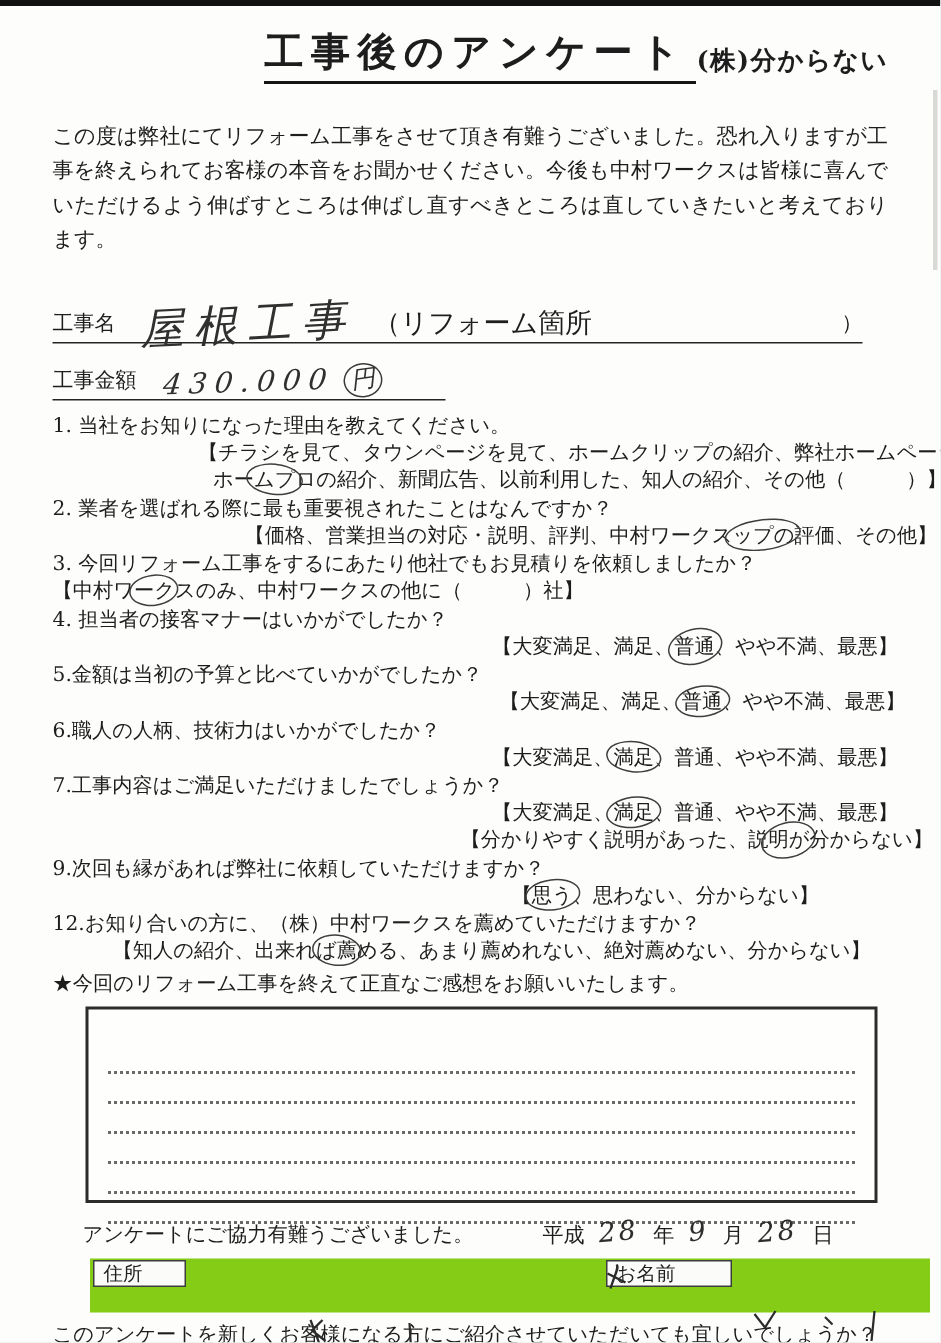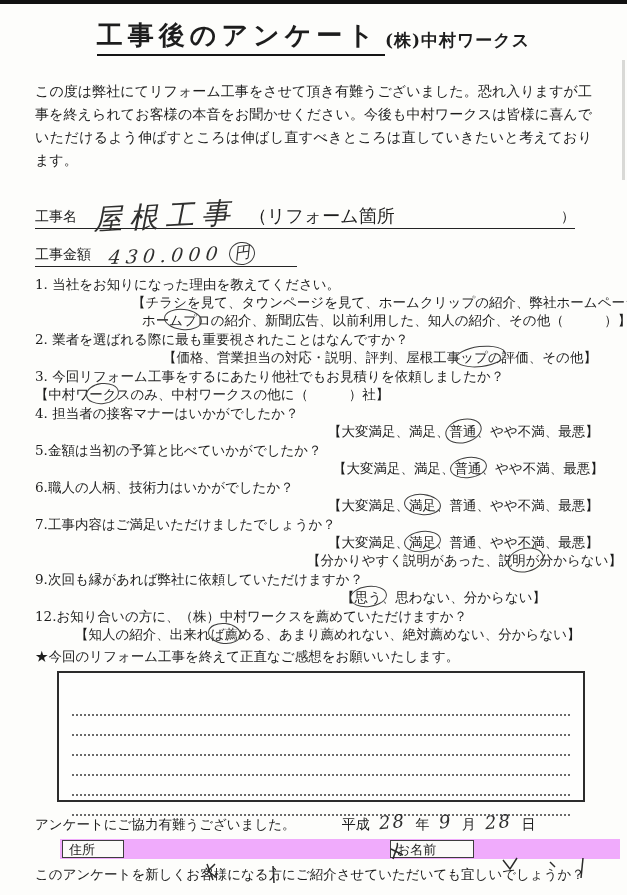--- a/index.html
+++ b/index.html
@@ -10,21 +10,21 @@
     background:#fdfdfb;
     box-sizing:border-box;
     padding:0 35px;
     overflow:hidden;
     font-family:"DejaVu Serif","Liberation Serif",serif;
     color:#1d1d1d;
   }
   .top-strip{position:absolute;left:0;top:0;width:100%;height:4px;background:#111;}
   .edge-smudge{position:absolute;right:2px;top:60px;width:3px;height:120px;background:#d9d9d6;}
 
-  .header{display:flex;justify-content:center;align-items:flex-start;margin-top:20px;}
+  .header{display:flex;justify-content:flex-end;align-items:flex-start;margin-top:20px;}
   .doc-title{
     font-size:26px;font-weight:bold;letter-spacing:5px;
     border-bottom:2.5px solid #151515;padding:0 6px 4px 0;line-height:30px;
   }
   .company{font-size:17px;font-weight:bold;margin-top:9px;letter-spacing:1px;}
 
   .intro{margin:24px 0 0;font-size:14px;line-height:23px;text-align:justify;}
 
   .field-row{display:flex;align-items:flex-end;border-bottom:1.6px solid #242424;}
   .project-row{margin-top:16px;width:540px;height:40px;}
@@ -49,48 +49,48 @@
   .circled.r2::after{transform:rotate(6deg);}
   .circled.r3::after{transform:rotate(-14deg);top:-3px;bottom:-3px;}
   .circled.narrow::after{left:-3px;right:-3px;}
 
   .comment-prompt{font-size:13.5px;line-height:20px;margin-top:3px;white-space:nowrap;}
   .comment-box{margin:5px 0 0 22px;width:528px;height:131px;border:2px solid #2c2c2c;
     box-sizing:border-box;padding-top:23px;background:#fefefd;}
   .dotline{height:18px;margin:0 13px;border-bottom:2px dotted #6a6a6a;}
   .dotline:first-child{border-top:none;}
 
-  .thanks-row{display:flex;align-items:center;margin-top:11px;}
+  .thanks-row{display:flex;align-items:flex-start;margin-top:11px;margin-left:20px;}
   .thanks{font-size:13.5px;line-height:20px;white-space:nowrap;}
   .date-block{font-size:14px;line-height:20px;margin-left:46px;white-space:nowrap;}
   .hw-num{font-size:18px;font-style:italic;letter-spacing:2px;display:inline-block;
     transform:rotate(-5deg);margin:0 5px;position:relative;top:-1px;color:#2e2e2e;}
 
-  .addr-row{position:relative;margin:5px -28px 0 25px;height:20px;background:#f0abfc;}
+  .addr-row{position:relative;margin:5px -28px 0 25px;height:36px;background:#84cc16;}
   .addr-label-box,.name-label-box{
     position:absolute;top:1px;height:18px;background:#fbfbf9;border:1px solid #3d3d3d;
     font-size:13px;line-height:18px;padding-left:6px;box-sizing:border-box;}
   .addr-label-box{left:2px;width:62px;}
-  .name-label-box{left:330px;width:84px;}
+  .name-label-box{left:344px;width:84px;}
   .name-scribble{position:absolute;left:-4px;top:0;pointer-events:none;}
 
   .footer{position:relative;margin-top:5px;}
   .perm-q{font-size:13.5px;line-height:20px;white-space:nowrap;}
   .pen-marks{position:absolute;left:0;top:-14px;pointer-events:none;}
 </style>
 </head>
 <body>
 
 <div class="page">
   <div class="top-strip"></div>
   <div class="edge-smudge"></div>
 
   <div class="header">
     <div class="doc-title">工事後のアンケート</div>
-    <div class="company">(株)中村ワークス</div>
+    <div class="company">(株)分からない</div>
   </div>
 
   <p class="intro">この度は弊社にてリフォーム工事をさせて頂き有難うございました。恐れ入りますが工事を終えられてお客様の本音をお聞かせください。今後も中村ワークスは皆様に喜んでいただけるよう伸ばすところは伸ばし直すべきところは直していきたいと考えております。</p>
 
   <div class="field-row project-row">
     <span class="field-label">工事名</span>
     <span class="hw hw-project">屋根工事</span>
     <span class="note-open">（リフォーム箇所</span>
     <span class="spacer"></span>
     <span class="note-close">）</span>
@@ -105,21 +105,21 @@
   <div class="questions">
 
     <div class="q">
       <div class="q-label">1. 当社をお知りになった理由を教えてください。</div>
       <div class="opts" style="margin-left:97px"><span>【チラシを見て、タウンページを見て、ホームクリップの紹介、弊社ホームページ</span></div>
       <div class="opts" style="margin-left:107px"><span>ホー</span><span class="circled r2"><span>ムプ</span></span><span>ロの紹介、新聞広告、以前利用した、知人の紹介、その他（　　　）】</span></div>
     </div>
 
     <div class="q">
       <div class="q-label">2. 業者を選ばれる際に最も重要視されたことはなんですか？</div>
-      <div class="opts" style="margin-left:128px"><span>【価格、営業担当の対応・説明、評判、屋根工事</span><span class="circled"><span>ップの</span></span><span>評価、その他】</span></div>
+      <div class="opts" style="margin-left:128px"><span>【価格、営業担当の対応・説明、評判、中村ワークス</span><span class="circled"><span>ップの</span></span><span>評価、その他】</span></div>
     </div>
 
     <div class="q">
       <div class="q-label">3. 今回リフォーム工事をするにあたり他社でもお見積りを依頼しましたか？</div>
       <div class="opts" style=""><span>【中村ワ</span><span class="circled narrow"><span>ーク</span></span><span>スのみ、中村ワークスの他に（　　　）社】</span></div>
     </div>
 
     <div class="q">
       <div class="q-label">4. 担当者の接客マナーはいかがでしたか？</div>
       <div class="opts" style="margin-left:293px"><span>【大変満足、満足、</span><span class="circled r3"><span>普通</span></span><span>、やや不満、最悪】</span></div>

